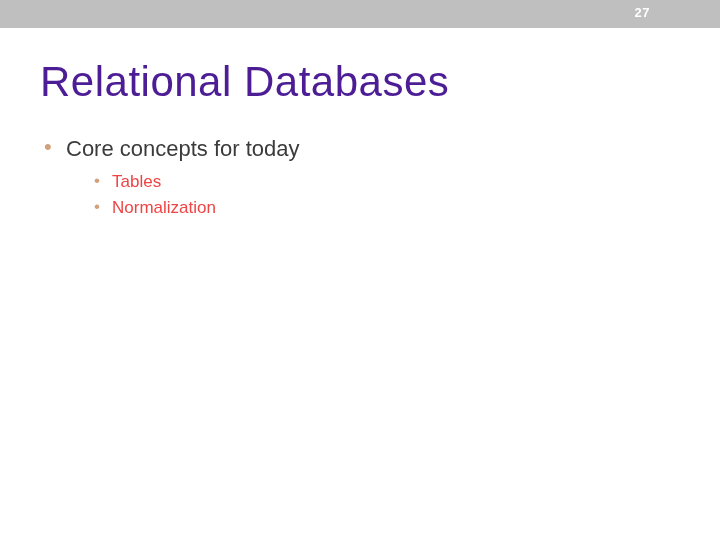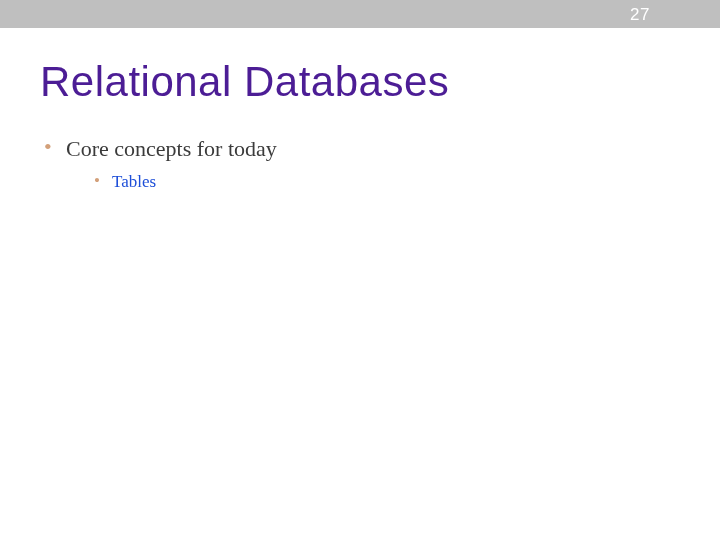--- a/index.html
+++ b/index.html
@@ -14,22 +14,22 @@
   .topbar {
     width: 100%;
     height: 28px;
     background: #bfbfbf;
     position: relative;
   }
   .page-number {
     position: absolute;
     right: 70px;
     top: 5px;
-    font-size: 17px;
-    font-weight: normal;
+    font-size: 13px;
+    font-weight: bold;
     color: #ffffff;
     letter-spacing: 0.5px;
   }
   .content {
     padding: 30px 40px 0 40px;
   }
   .title {
     font-size: 42px;
     font-weight: 300;
     color: #4c1d95;
@@ -40,39 +40,38 @@
     list-style: none;
     padding: 0;
     margin: 0 0 0 4px;
   }
   ul.level1 > li {
     font-size: 22px;
     color: #3b3b3b;
     margin-bottom: 0;
     position: relative;
     padding-left: 22px;
-    font-family: Liberation Serif, serif;
   }
   ul.level1 > li::before {
     content: "•";
     position: absolute;
     left: 0;
     top: 0;
     color: #d3a07a;
     font-size: 22px;
     line-height: 1;
   }
   ul.level2 {
     list-style: none;
     padding: 0;
     margin: 10px 0 0 28px;
   }
   ul.level2 > li {
     font-size: 17px;
-    color: #1d4ed8;
+    color: #ef4444;
     margin-bottom: 6px;
     position: relative;
     padding-left: 18px;
   }
   ul.level2 > li::before {
     content: "•";
     position: absolute;
     left: 0;
     top: 0;
     color: #d3a07a;
@@ -88,16 +87,17 @@
 </div>
 
 <div class="content">
   <h1 class="title">Relational Databases</h1>
 
   <ul class="level1">
     <li>
       <span>Core concepts for today</span>
       <ul class="level2">
         <li>Tables</li>
+        <li>Normalization</li>
       </ul>
     </li>
   </ul>
 </div>
 
 </body></html>

